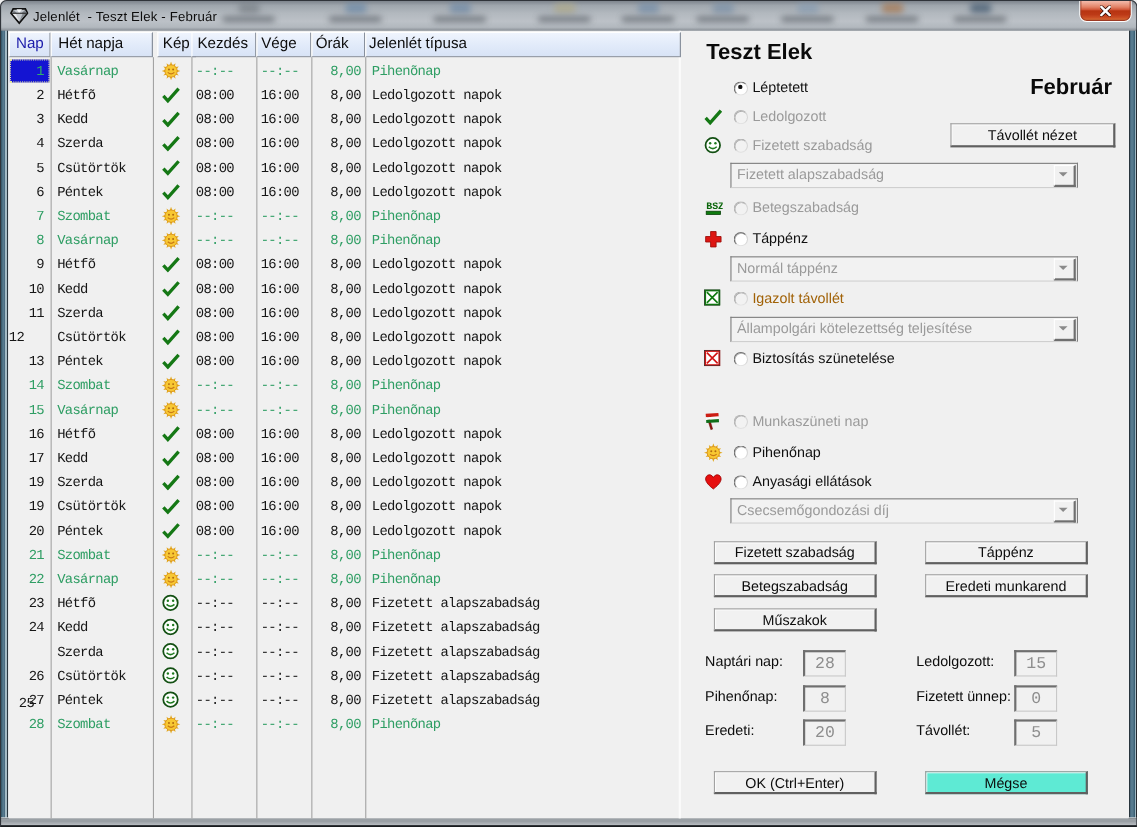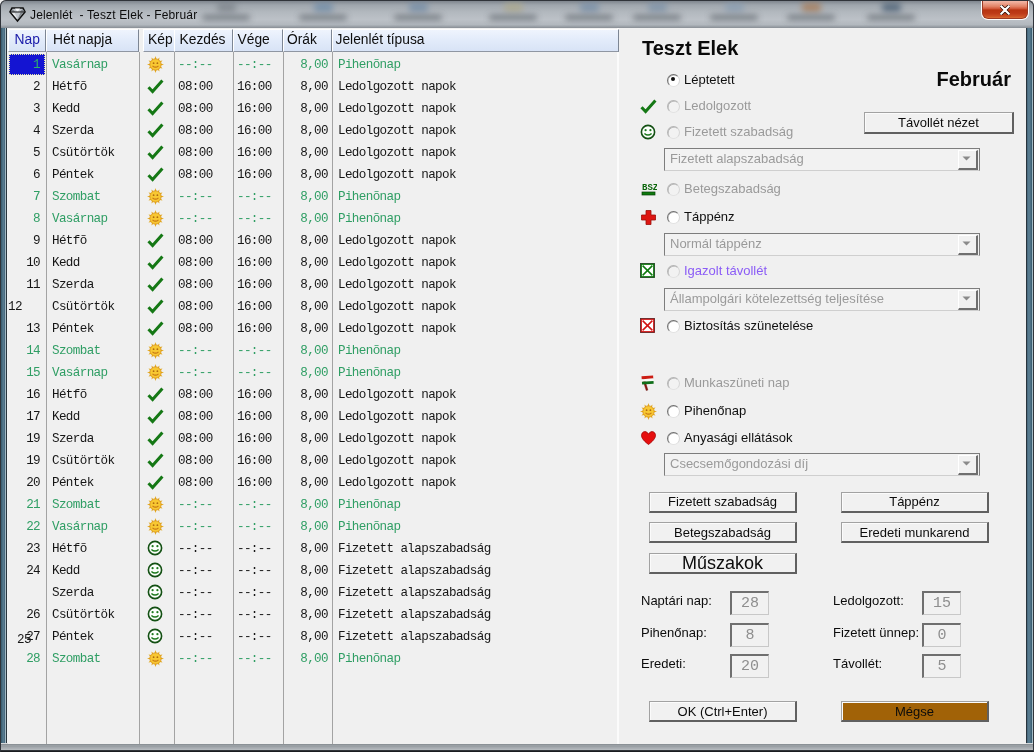--- a/index.html
+++ b/index.html
@@ -580,21 +580,21 @@
           </svg></div>
       </div>
       <div class="abs" style="left:21px;top:234.5px;width:18px;height:18px;">
         <svg width="15" height="15" viewBox="0 0 15 15" style="position:absolute">
 <rect x="1" y="1" width="13" height="13" fill="#ffffff" stroke="#0e7a0e" stroke-width="1.8"></rect>
 <path d="M2.6 2.6 L12.4 12.4 M12.4 2.6 L2.6 12.4" stroke="#0e7a0e" stroke-width="1.5"></path>
 <rect x="0.5" y="0.5" width="14" height="14" fill="none" stroke="#333" stroke-width="0.6"></rect>
 </svg>
       </div>
       <div class="abs" style="left:48px;top:236.5px;width:11px;height:11px;border-radius:50%;background:#f2f2f2;border:1px solid #b4b4b4;border-bottom-color:#e2e2e2;border-right-color:#d6d6d6;box-shadow:inset 0.5px 0.5px 0 rgba(90,90,90,0.5);"></div>
-      <div class="abs" style="left:65px;top:234.5px;height:16px;line-height:16px;color:#8b5cf6;">Igazolt távollét</div>
+      <div class="abs" style="left:65px;top:234.5px;height:16px;line-height:16px;color:#a16207;">Igazolt távollét</div>
       <div class="abs" style="left:45px;top:260px;width:314px;height:21px;background:#f2f2f2;border:1px solid #7d7d7d;border-bottom-color:#cfcfcf;">
         <div class="abs" style="left:5px;top:2px;color:#9a9a9a;">Állampolgári kötelezettség teljesítése</div>
         <div class="abs" style="right:1px;top:1px;width:17px;height:17px;background:#f1f1f1;border:1px solid #fff;border-right:2px solid #6f6f6f;border-bottom:2px solid #6f6f6f;"><svg width="15" height="15" viewBox="0 0 15 15">
             <polygon points="3.5,5.5 11.5,5.5 7.5,9.5" fill="#8a8a8a"></polygon>
           </svg></div>
       </div>
       <div class="abs" style="left:21px;top:290px;width:18px;height:18px;">
         <svg width="15" height="15" viewBox="0 0 15 15" style="position:absolute">
 <rect x="1" y="1" width="13" height="13" fill="#ffffff" stroke="#d21414" stroke-width="1.8"></rect>
 <path d="M2.6 2.6 L12.4 12.4 M12.4 2.6 L2.6 12.4" stroke="#d21414" stroke-width="1.5"></path>
@@ -685,26 +685,26 @@
       <div class="abs" style="left:222px;top:463.5px;width:145px;height:18px;background:#f1f1f1;border-top:1px solid #a2a2a2;border-left:1px solid #a2a2a2;border-right:2px solid #606060;border-bottom:2px solid #606060;box-shadow:inset 1px 1px 0 #fbfbfb;">
         <div style="width:100%;height:100%;display:flex;align-items:center;justify-content:center;font-size:13px;color:#0c0c0c;">Táppénz</div>
       </div>
       <div class="abs" style="left:30px;top:494px;width:145px;height:18px;background:#f1f1f1;border-top:1px solid #a2a2a2;border-left:1px solid #a2a2a2;border-right:2px solid #606060;border-bottom:2px solid #606060;box-shadow:inset 1px 1px 0 #fbfbfb;">
         <div style="width:100%;height:100%;display:flex;align-items:center;justify-content:center;font-size:13px;color:#0c0c0c;">Betegszabadság</div>
       </div>
       <div class="abs" style="left:222px;top:494px;width:145px;height:18px;background:#f1f1f1;border-top:1px solid #a2a2a2;border-left:1px solid #a2a2a2;border-right:2px solid #606060;border-bottom:2px solid #606060;box-shadow:inset 1px 1px 0 #fbfbfb;">
         <div style="width:100%;height:100%;display:flex;align-items:center;justify-content:center;font-size:13px;color:#0c0c0c;">Eredeti munkarend</div>
       </div>
       <div class="abs" style="left:30px;top:525px;width:145px;height:18px;background:#f1f1f1;border-top:1px solid #a2a2a2;border-left:1px solid #a2a2a2;border-right:2px solid #606060;border-bottom:2px solid #606060;box-shadow:inset 1px 1px 0 #fbfbfb;">
-        <div style="width:100%;height:100%;display:flex;align-items:center;justify-content:center;font-size:18px;color:#0c0c0c;text-align:center;">Műszakok</div>
+        <div style="width:100%;height:100%;display:flex;align-items:center;justify-content:center;font-size:13px;color:#0c0c0c;text-align:center;">Műszakok</div>
       </div>
       <div class="abs" style="left:30px;top:673px;width:145px;height:18px;background:#f1f1f1;border-top:1px solid #a2a2a2;border-left:1px solid #a2a2a2;border-right:2px solid #606060;border-bottom:2px solid #606060;box-shadow:inset 1px 1px 0 #fbfbfb;">
         <div style="width:100%;height:100%;display:flex;align-items:center;justify-content:center;font-size:13px;color:#0c0c0c;">OK (Ctrl+Enter)</div>
       </div>
-      <div class="abs" style="left:222px;top:673px;width:145px;height:18px;background:#a16207;border-top:1px solid #a2a2a2;border-left:1px solid #a2a2a2;border-right:2px solid #606060;border-bottom:2px solid #606060;box-shadow:inset 1px 1px 0 #fbfbfb;">
+      <div class="abs" style="left:222px;top:673px;width:145px;height:18px;background:#5eead4;border-top:1px solid #a2a2a2;border-left:1px solid #a2a2a2;border-right:2px solid #606060;border-bottom:2px solid #606060;box-shadow:inset 1px 1px 0 #fbfbfb;">
         <div style="width:100%;height:100%;display:flex;align-items:center;justify-content:center;font-size:13px;color:#0c0c0c;">Mégse</div>
       </div>
       <div class="abs" style="left:22px;top:565px;color:#0c0c0c;">Naptári nap:</div>
       <div class="abs" style="left:111px;top:563px;width:36px;height:21px;background:#f1f1f1;border-top:2px solid #6f6f6f;border-left:2px solid #6f6f6f;border-bottom:1px solid #c8c8c8;border-right:1px solid #c8c8c8;">
         <div style="width:100%;height:100%;display:flex;align-items:center;justify-content:center;font-family:'Liberation Mono',monospace;font-size:15px;color:#8e8e8e;">28</div>
       </div>
       <div class="abs" style="left:214px;top:565px;color:#0c0c0c;">Ledolgozott:</div>
       <div class="abs" style="left:303px;top:563px;width:36px;height:21px;background:#f1f1f1;border-top:2px solid #6f6f6f;border-left:2px solid #6f6f6f;border-bottom:1px solid #c8c8c8;border-right:1px solid #c8c8c8;">
         <div style="width:100%;height:100%;display:flex;align-items:center;justify-content:center;font-family:'Liberation Mono',monospace;font-size:15px;color:#8e8e8e;">15</div>
       </div>

